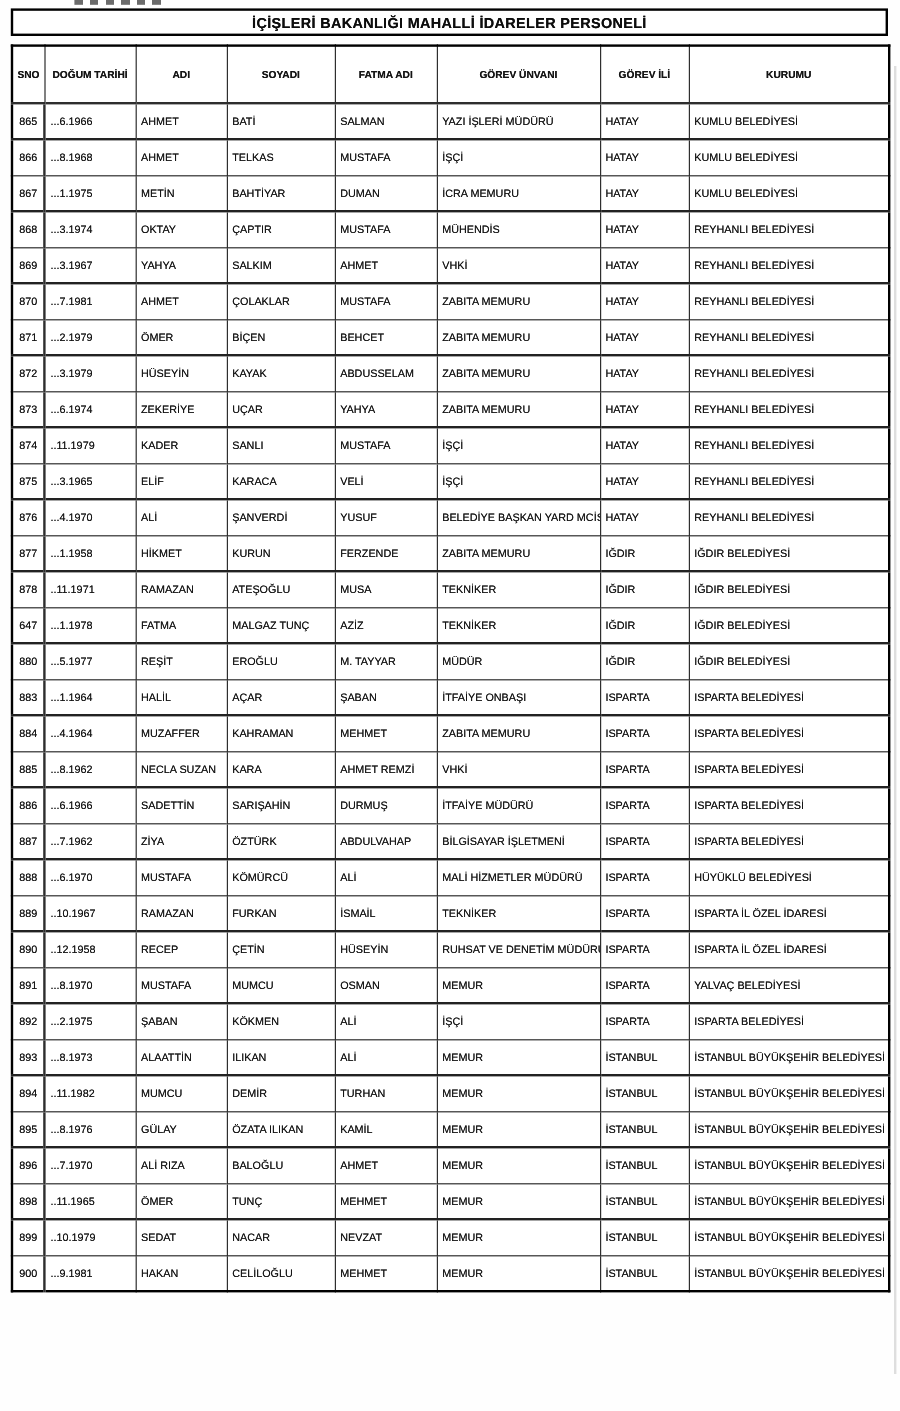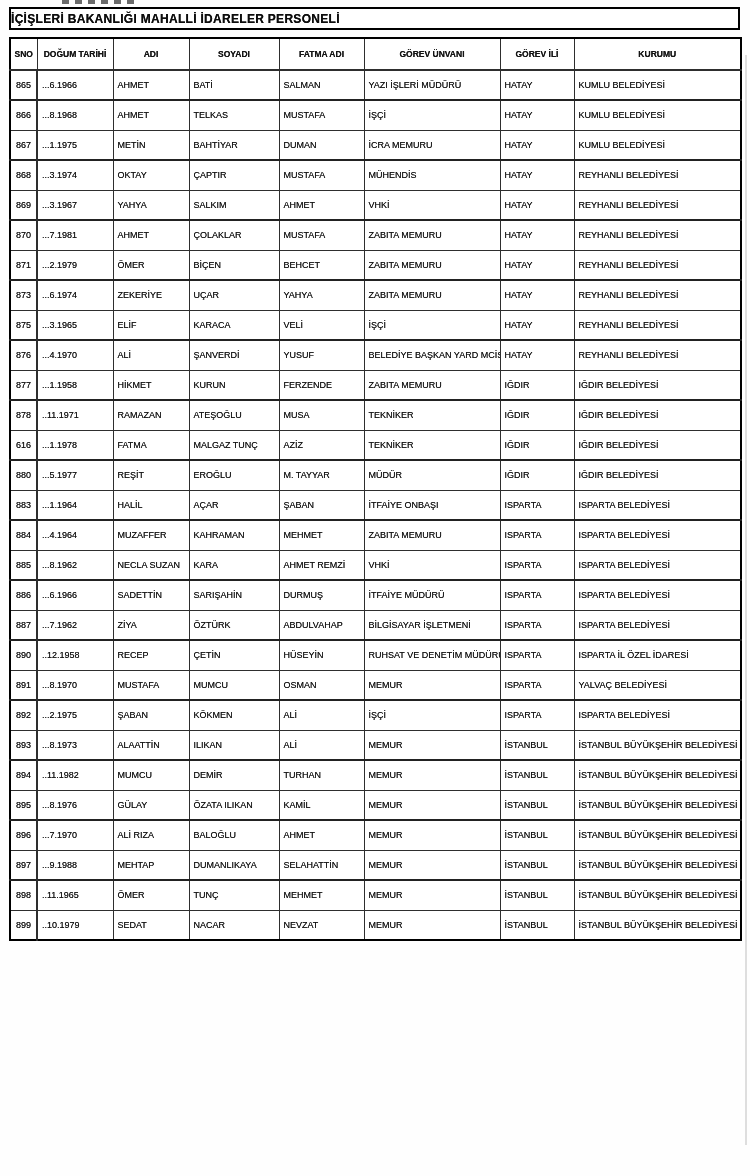--- a/index.html
+++ b/index.html
@@ -23,21 +23,21 @@
     opacity: 0.75;
   }
   .artifact-edge {
     position: absolute; right: 3px; top: 55px; width: 2px; height: 1090px;
     background: #c2c2c2; opacity: 0.55;
   }
   
   .title-box {
     position: absolute; left: 9px; top: 7px; width: 731px; height: 23px;
     border: 2px solid #000;
-    display: flex; align-items: center; justify-content: flex-start;
+    display: flex; align-items: center; justify-content: center;
     background: #fff;
   }
   .title-box span {
     font-weight: bold; font-size: 12px; letter-spacing: 0.3px;
     color: #0d0d0d;
     text-shadow: 0 0 0.5px #222;
     white-space: nowrap;
   }
   
   table.personnel {
@@ -45,21 +45,21 @@
     border-collapse: collapse; table-layout: fixed;
     border: 2px solid #000;
     background: #fff;
   }
   table.personnel th, table.personnel td {
     border: 1px solid #2e2e2e;
     overflow: hidden; white-space: nowrap;
     color: #141414;
   }
   table.personnel thead th {
-    height: 32px;
+    height: 48px;
     font-size: 8.5px; font-weight: bold; text-align: center;
     padding: 0 1px;
     border-bottom-width: 2px;
     text-shadow: 0 0 0.4px #333;
   }
   table.personnel tbody td {
     height: 30px;
     font-size: 9px;
     padding: 0 2px 0 4px;
     text-shadow: 0 0 0.4px #444;
@@ -179,26 +179,46 @@
           <td>871</td>
           <td>...2.1979</td>
           <td>ÖMER</td>
           <td>BİÇEN</td>
           <td>BEHCET</td>
           <td>ZABITA MEMURU</td>
           <td>HATAY</td>
           <td>REYHANLI BELEDİYESİ</td>
         </tr>
         <tr>
+          <td>872</td>
+          <td>...3.1979</td>
+          <td>HÜSEYİN</td>
+          <td>KAYAK</td>
+          <td>ABDUSSELAM</td>
+          <td>ZABITA MEMURU</td>
+          <td>HATAY</td>
+          <td>REYHANLI BELEDİYESİ</td>
+        </tr>
+        <tr>
           <td>873</td>
           <td>...6.1974</td>
           <td>ZEKERİYE</td>
           <td>UÇAR</td>
           <td>YAHYA</td>
           <td>ZABITA MEMURU</td>
+          <td>HATAY</td>
+          <td>REYHANLI BELEDİYESİ</td>
+        </tr>
+        <tr>
+          <td>874</td>
+          <td>..11.1979</td>
+          <td>KADER</td>
+          <td>SANLI</td>
+          <td>MUSTAFA</td>
+          <td>İŞÇİ</td>
           <td>HATAY</td>
           <td>REYHANLI BELEDİYESİ</td>
         </tr>
         <tr>
           <td>875</td>
           <td>...3.1965</td>
           <td>ELİF</td>
           <td>KARACA</td>
           <td>VELİ</td>
           <td>İŞÇİ</td>
@@ -229,21 +249,21 @@
           <td>878</td>
           <td>..11.1971</td>
           <td>RAMAZAN</td>
           <td>ATEŞOĞLU</td>
           <td>MUSA</td>
           <td>TEKNİKER</td>
           <td>IĞDIR</td>
           <td>IĞDIR BELEDİYESİ</td>
         </tr>
         <tr>
-          <td>616</td>
+          <td>647</td>
           <td>...1.1978</td>
           <td>FATMA</td>
           <td>MALGAZ TUNÇ</td>
           <td>AZİZ</td>
           <td>TEKNİKER</td>
           <td>IĞDIR</td>
           <td>IĞDIR BELEDİYESİ</td>
         </tr>
         <tr>
           <td>880</td>
@@ -299,20 +319,40 @@
           <td>887</td>
           <td>...7.1962</td>
           <td>ZİYA</td>
           <td>ÖZTÜRK</td>
           <td>ABDULVAHAP</td>
           <td>BİLGİSAYAR İŞLETMENİ</td>
           <td>ISPARTA</td>
           <td>ISPARTA BELEDİYESİ</td>
         </tr>
         <tr>
+          <td>888</td>
+          <td>...6.1970</td>
+          <td>MUSTAFA</td>
+          <td>KÖMÜRCÜ</td>
+          <td>ALİ</td>
+          <td>MALİ HİZMETLER MÜDÜRÜ</td>
+          <td>ISPARTA</td>
+          <td>HÜYÜKLÜ BELEDİYESİ</td>
+        </tr>
+        <tr>
+          <td>889</td>
+          <td>..10.1967</td>
+          <td>RAMAZAN</td>
+          <td>FURKAN</td>
+          <td>İSMAİL</td>
+          <td>TEKNİKER</td>
+          <td>ISPARTA</td>
+          <td>ISPARTA İL ÖZEL İDARESİ</td>
+        </tr>
+        <tr>
           <td>890</td>
           <td>..12.1958</td>
           <td>RECEP</td>
           <td>ÇETİN</td>
           <td>HÜSEYİN</td>
           <td>RUHSAT VE DENETİM MÜDÜRÜ</td>
           <td>ISPARTA</td>
           <td>ISPARTA İL ÖZEL İDARESİ</td>
         </tr>
         <tr>
@@ -369,44 +409,44 @@
           <td>896</td>
           <td>...7.1970</td>
           <td>ALİ RIZA</td>
           <td>BALOĞLU</td>
           <td>AHMET</td>
           <td>MEMUR</td>
           <td>İSTANBUL</td>
           <td>İSTANBUL BÜYÜKŞEHİR BELEDİYESİ</td>
         </tr>
         <tr>
-          <td>897</td>
-          <td>...9.1988</td>
-          <td>MEHTAP</td>
-          <td>DUMANLIKAYA</td>
-          <td>SELAHATTİN</td>
-          <td>MEMUR</td>
-          <td>İSTANBUL</td>
-          <td>İSTANBUL BÜYÜKŞEHİR BELEDİYESİ</td>
-        </tr>
-        <tr>
           <td>898</td>
           <td>..11.1965</td>
           <td>ÖMER</td>
           <td>TUNÇ</td>
           <td>MEHMET</td>
           <td>MEMUR</td>
           <td>İSTANBUL</td>
           <td>İSTANBUL BÜYÜKŞEHİR BELEDİYESİ</td>
         </tr>
         <tr>
           <td>899</td>
           <td>..10.1979</td>
           <td>SEDAT</td>
           <td>NACAR</td>
           <td>NEVZAT</td>
           <td>MEMUR</td>
           <td>İSTANBUL</td>
           <td>İSTANBUL BÜYÜKŞEHİR BELEDİYESİ</td>
         </tr>
+        <tr>
+          <td>900</td>
+          <td>...9.1981</td>
+          <td>HAKAN</td>
+          <td>CELİLOĞLU</td>
+          <td>MEHMET</td>
+          <td>MEMUR</td>
+          <td>İSTANBUL</td>
+          <td>İSTANBUL BÜYÜKŞEHİR BELEDİYESİ</td>
+        </tr>
       </tbody>
   </table>
 </div>
 
 </body></html>

